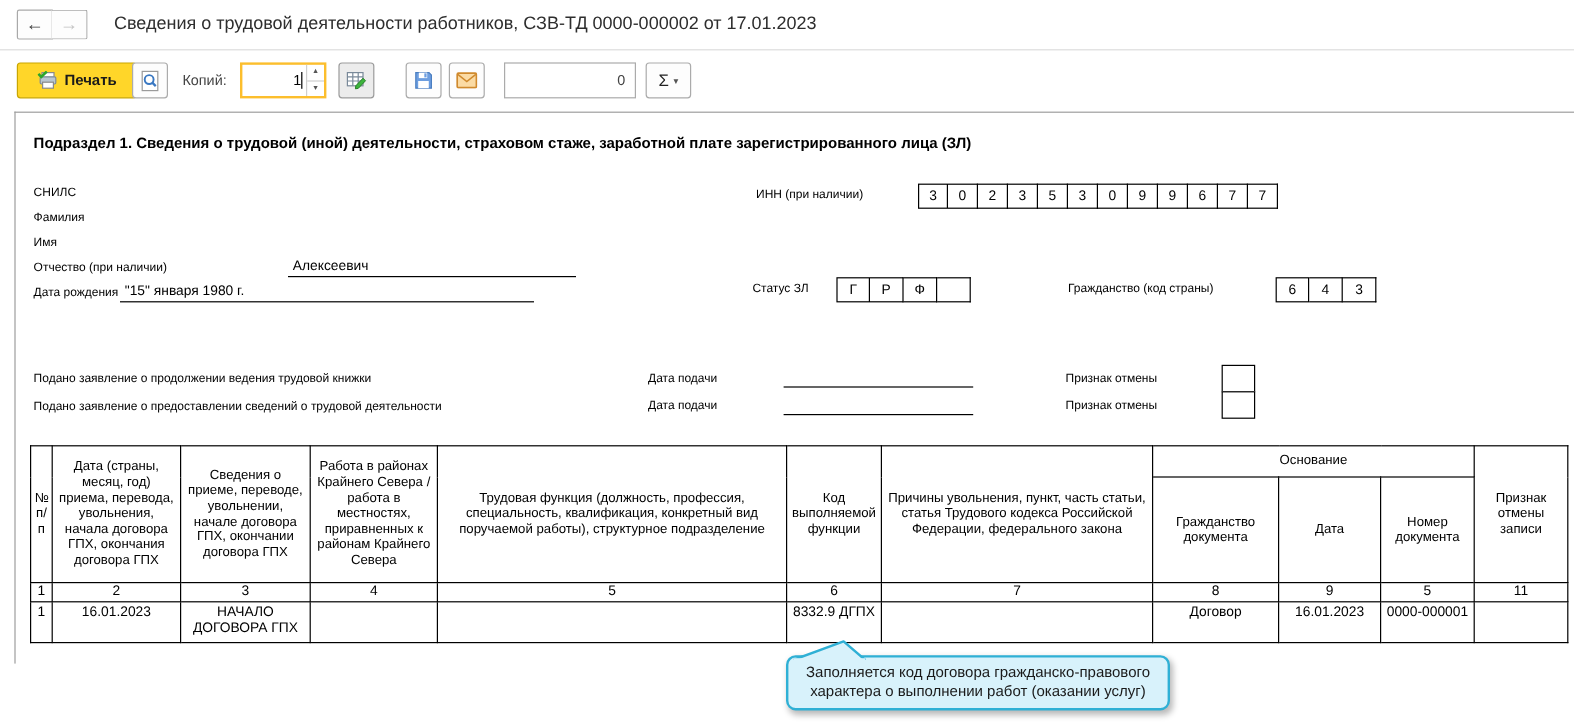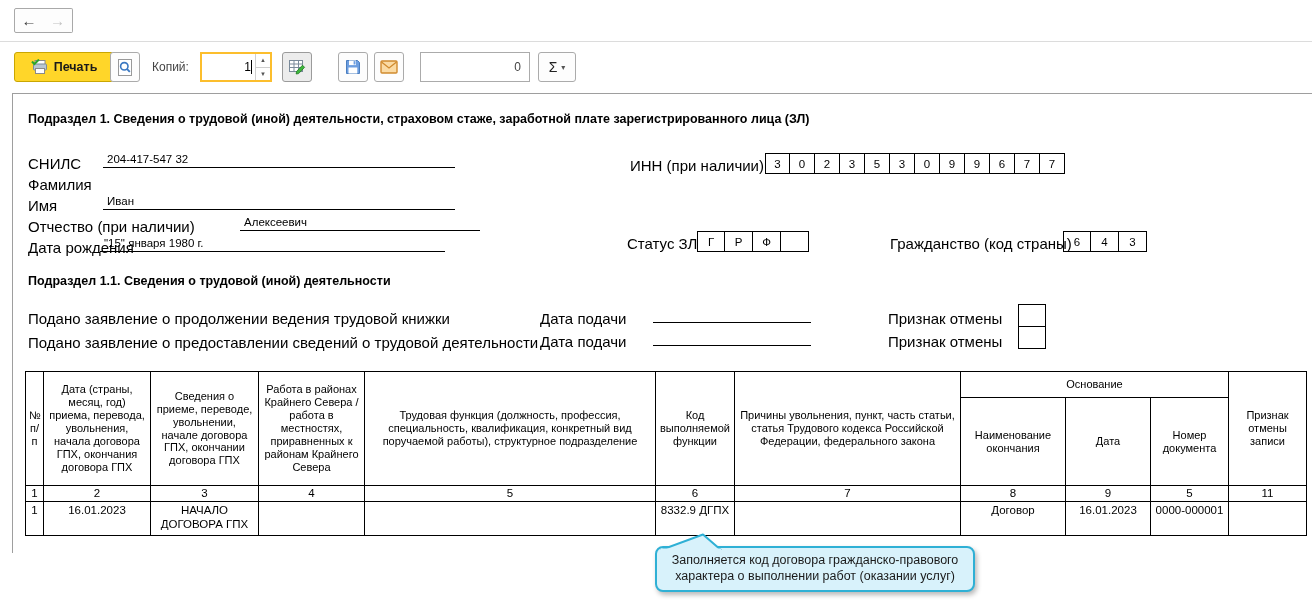--- a/index.html
+++ b/index.html
@@ -37,21 +37,21 @@
   .numfield { position:absolute; left:420px; top:52px; width:110px; height:30px; background:#fff;
     border:1px solid #ababab; display:flex; align-items:center; justify-content:flex-end;
     padding-right:8px; font-size:12px; color:#444; }
   .sigma-btn { left:538px; width:38px; gap:4px; font-size:14px; color:#222; }
   .sigma-carat { font-size:8px; color:#555; }
 
   
   .docarea { position:absolute; left:12px; top:93px; width:1300px; height:460px;
     border-top:1px solid #9e9e9e; border-left:1px solid #9e9e9e; background:#fff; }
   .h1 { position:absolute; left:28px; font-size:12.5px; font-weight:bold; white-space:nowrap; }
-  .lbl { position:absolute; font-size:15px; white-space:nowrap; }
+  .lbl { position:absolute; font-size:10px; white-space:nowrap; }
   .uline { position:absolute; border-bottom:1px solid #000; font-size:11.5px;
     padding-left:4px; white-space:nowrap; height:18px; line-height:18px; }
   .boxrow { position:absolute; display:flex; }
   .boxrow span { width:25px; height:21px; border:1px solid #000; border-left:none;
     display:flex; align-items:center; justify-content:center; font-size:11.5px; }
   .boxrow span:first-child { border-left:1px solid #000; }
   .boxrow.w28 span { width:28px; }
   .chkstack { position:absolute; left:1018px; width:28px; }
   .chkstack div { width:28px; height:23px; border:1px solid #000; background:#fff; }
   .chkstack div + div { margin-top:-1px; }
@@ -77,20 +77,21 @@
 <body>
 
 <div class="page">
 
   <button class="navbtn back">
     <span>←</span>
   </button>
   <button class="navbtn fwd">
     <span>→</span>
   </button>
+  <div class="wtitle">Сведения о трудовой деятельности работников, СЗВ-ТД 0000-000002 от 17.01.2023</div>
   <div class="sep1"></div>
 
   <button class="tbtn print-btn">
     <span style="display:flex">
       <svg width="17" height="16" viewBox="0 0 17 16">
           <rect x="4" y="1.5" width="10" height="4" fill="#fff" stroke="#8a8a8a"></rect>
           <rect x="2.5" y="5" width="13" height="6" rx="1" fill="#b9c6d2" stroke="#7d8b99"></rect>
           <rect x="4.5" y="9.5" width="9" height="5" fill="#fff" stroke="#8a8a8a"></rect>
           <path d="M1 2.5 l2.4 2.6 L8 0.6" stroke="#2ca52c" stroke-width="2.1" fill="none"></path>
         </svg>
@@ -161,26 +162,24 @@
   <button class="tbtn sigma-btn">
     <span>Σ</span>
     <span class="sigma-carat">▾</span>
   </button>
 
   <div class="docarea"></div>
 
   <div class="h1" style="top:112px">Подраздел 1. Сведения о трудовой (иной) деятельности, страховом стаже, заработной плате зарегистрированного лица (ЗЛ)</div>
 
   <span class="lbl" style="left:28px; top:155px">СНИЛС</span>
-  <span class="uline" style="left:103px; top:150px; width:352px">204-417-547 32</span>
 
   <span class="lbl" style="left:28px; top:176px">Фамилия</span>
 
   <span class="lbl" style="left:28px; top:197px">Имя</span>
-  <span class="uline" style="left:103px; top:192px; width:352px">Иван</span>
 
   <span class="lbl" style="left:28px; top:218px">Отчество (при наличии)</span>
   <span class="uline" style="left:240px; top:213px; width:240px">Алексеевич</span>
 
   <span class="lbl" style="left:28px; top:239px">Дата рождения</span>
   <span class="uline" style="left:100px; top:234px; width:345px">"15" января 1980 г.</span>
 
   <span class="lbl" style="left:630px; top:157px">ИНН (при наличии)</span>
   <div class="boxrow" style="left:765px; top:153px">
     <span>3</span>
@@ -204,21 +203,20 @@
       <span>Ф</span>
       <span></span>
   </div>
   <span class="lbl" style="left:890px; top:235px">Гражданство (код страны)</span>
   <div class="boxrow w28" style="left:1063px; top:231px">
     <span>6</span>
       <span>4</span>
       <span>3</span>
   </div>
 
-  <div class="h1" style="top:274px">Подраздел 1.1. Сведения о трудовой (иной) деятельности</div>
 
   <span class="lbl" style="left:28px; top:310px">Подано заявление о продолжении ведения трудовой книжки</span>
   <span class="lbl" style="left:540px; top:310px">Дата подачи</span>
   <span class="uline" style="left:653px; top:305px; width:158px"></span>
   <span class="lbl" style="left:888px; top:310px">Признак отмены</span>
 
   <span class="lbl" style="left:28px; top:334px">Подано заявление о предоставлении сведений о трудовой деятельности</span>
   <span class="lbl" style="left:540px; top:333px">Дата подачи</span>
   <span class="uline" style="left:653px; top:328px; width:158px"></span>
   <span class="lbl" style="left:888px; top:333px">Признак отмены</span>
@@ -248,21 +246,21 @@
       <th rowspan="2">Дата (страны, месяц, год) приема, перевода, увольнения, начала договора ГПХ, окончания договора ГПХ</th>
       <th rowspan="2">Сведения о приеме, переводе, увольнении, начале договора ГПХ, окончании договора ГПХ</th>
       <th rowspan="2">Работа в районах Крайнего Севера / работа в местностях, приравненных к районам Крайнего Севера</th>
       <th rowspan="2">Трудовая функция (должность, профессия, специальность, квалификация, конкретный вид поручаемой работы), структурное подразделение</th>
       <th rowspan="2">Код выполняемой функции</th>
       <th rowspan="2">Причины увольнения, пункт, часть статьи, статья Трудового кодекса Российской Федерации, федерального закона</th>
       <th colspan="3">Основание</th>
       <th rowspan="2">Признак отмены записи</th>
     </tr>
     <tr class="hrowB">
-      <th>Наименование окончания</th>
+      <th>Гражданство документа</th>
       <th>Дата</th>
       <th>Номер документа</th>
     </tr>
     <tr class="numrow">
       <td>1</td>
           <td>2</td>
       <td>3</td>
           <td>4</td>
       <td>5</td>
           <td>6</td>

